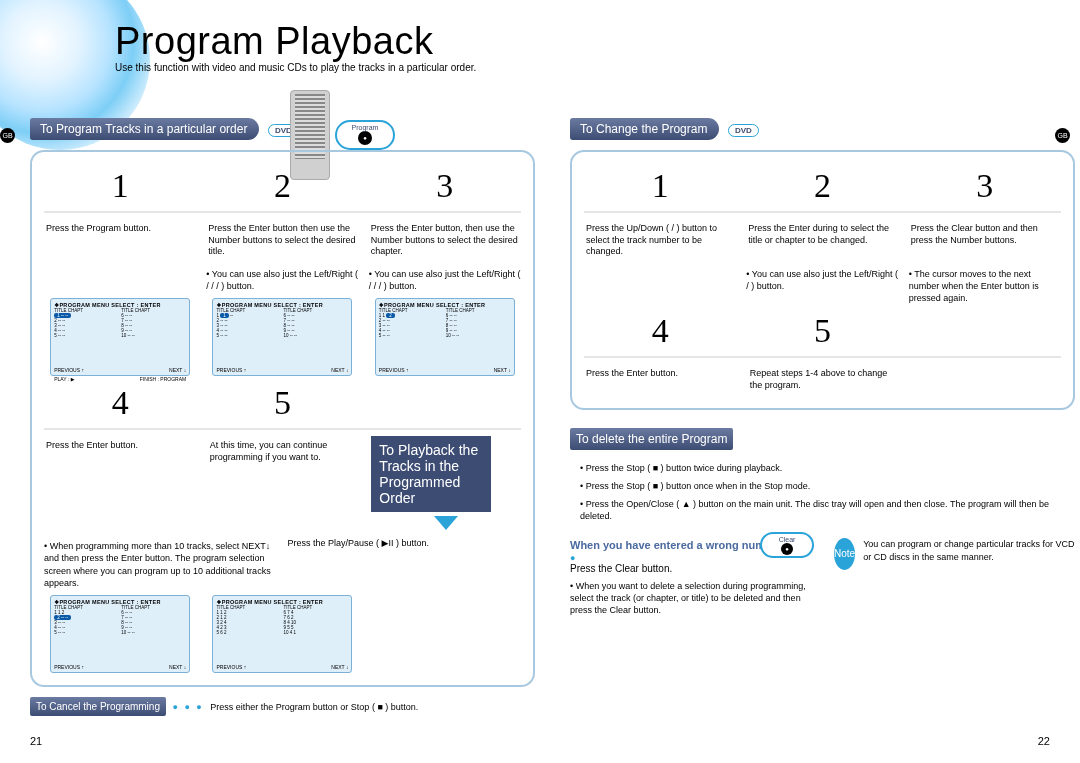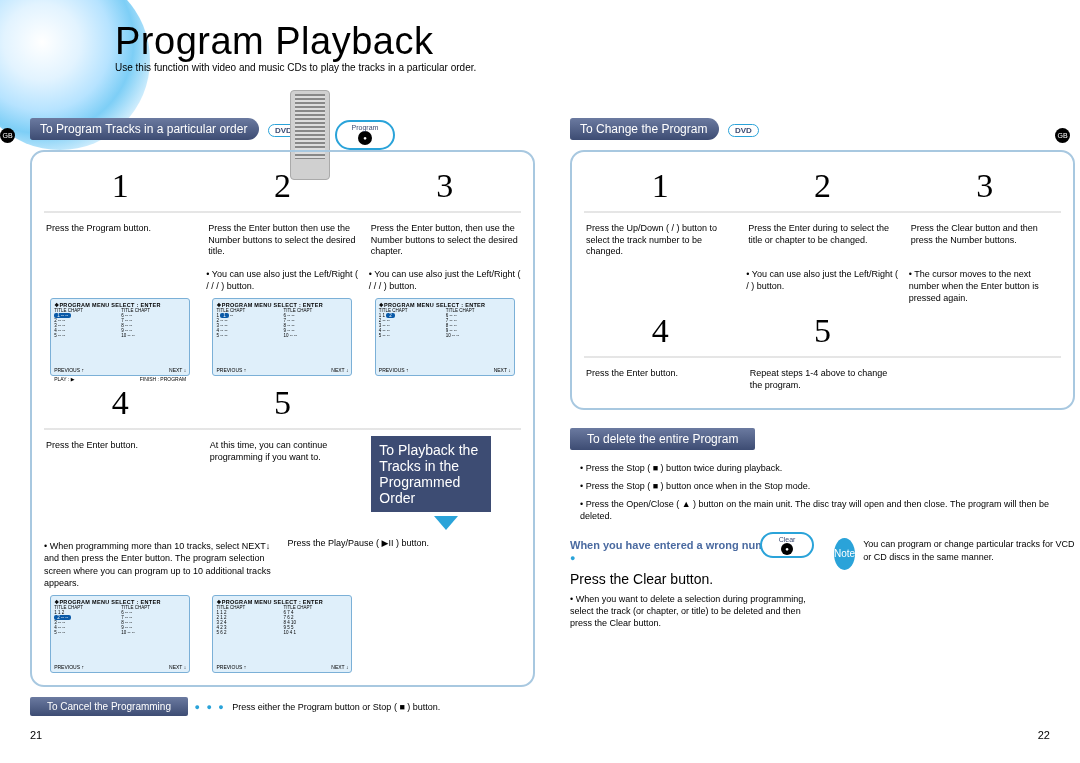--- a/index.html
+++ b/index.html
@@ -5,42 +5,42 @@
   * { box-sizing: border-box; margin: 0; padding: 0; }
   body { font-family: Arial, Helvetica, sans-serif; background: #fff; width: 1080px; height: 763px; position: relative; overflow: hidden; font-size: 9px; color: #000; }
   .disc { position: absolute; top: -30px; left: -30px; width: 180px; height: 180px; border-radius: 50%;
           background: radial-gradient(circle at 40% 40%, #fff 0, #dff2ff 25%, #aee0ff 45%, #6fc9f5 60%, #e8f6ff 80%);
           opacity: .9; }
   .title { position: absolute; top: 20px; left: 115px; font-size: 38px; font-weight: 400; letter-spacing: .5px; }
   .subtitle { position: absolute; top: 62px; left: 115px; font-size: 10px; }
   .page { position: absolute; top: 118px; width: 505px; }
   .page.left { left: 30px; }
   .page.right { left: 570px; }
-  .pagenum { position: absolute; bottom: 22px; font-size: 11px; }
+  .pagenum { position: absolute; bottom: 16px; font-size: 11px; }
   .pagenum.l { left: 30px; } .pagenum.r { right: 30px; }
   .gb { position: absolute; top: 128px; width: 15px; height: 15px; border-radius: 50%; background: #000; color:#fff; font-size:7px; text-align:center; line-height:15px;}
   .gb.l { left: 0; } .gb.r { right: 10px; }
 
   .section-bar { display:inline-block; background: linear-gradient(#6b7aa0,#3d4c73); color:#fff; padding:4px 12px 4px 10px; font-size:12px; border-radius:3px 12px 12px 3px; }
   .panel { border: 2px solid #a8c8e0; border-radius: 14px; margin-top: 10px; padding: 15px 12px 12px; position: relative; }
   .bignum { font-size: 34px; font-family: Georgia, 'Times New Roman', serif; text-align:center; font-weight:400; }
   .row { display:flex; gap:10px; }
   .col { flex:1; }
   .stepbox { font-size: 9px; line-height: 1.3; padding: 4px 2px; }
   .note { font-size: 9px; line-height: 1.35; margin-top: 6px; }
   .note::before { content:"• "; }
   .screen { width: 140px; height: 78px; background: #dfeffa; border: 1px solid #7bb0d7; border-radius: 3px; margin: 6px auto 0; font-size: 5px; padding: 3px; color:#000; position:relative;}
   .screen .hdr { font-size:5.5px; font-weight:bold; letter-spacing:.3px; }
   .screen .cols { display:flex; gap:2px; font-size:4.5px; }
   .screen .cols div { flex:1; }
   .screen .hi { background:#0a5aa8; color:#fff; display:inline-block; padding:0 3px; border-radius:2px;}
   .screen .ftr { position:absolute; bottom:2px; left:3px; right:3px; font-size:5px; display:flex; justify-content:space-between;}
   .callout { background:#3d4c73; color:#fff; padding:6px 8px; font-size:14px; width:120px; }
   .arrow-down { width:0; height:0; border-left:12px solid transparent; border-right:12px solid transparent; border-top:14px solid #2aa3d9; margin:4px auto; }
-  .cancel-bar, .sub-bar { display:inline-block; background: linear-gradient(#6b7aa0,#3d4c73); color:#fff; padding:4px 17px; font-size:10px; border-radius:2px;}
+  .cancel-bar, .sub-bar { display:inline-block; background: linear-gradient(#6b7aa0,#3d4c73); color:#fff; padding:4px 6px; font-size:10px; border-radius:2px;}
   .dots { color:#2aa3d9; letter-spacing:2px; margin: 0 4px;}
   .sub-head { font-size:12px; }
   .wrong-bar { display:inline-block; color:#4a6aa0; font-weight:bold; font-size:11px; line-height:1.3; }
   .notebubble { display:inline-block; background:#2aa3d9; color:#fff; border-radius:50%; width:32px; height:32px; text-align:center; line-height:32px; font-size:10px; font-weight:normal; vertical-align:top;}
   .remote { position:absolute; top:-28px; left:260px; width:40px; height:90px; background:#d0d0d0; border-radius:4px; border:1px solid #aaa; }
   .remote::after { content:""; display:block; width:30px; height:65px; margin:3px auto; background: repeating-linear-gradient(#888 0,#888 2px,#ddd 2px,#ddd 4px);}
   .ovalbtn { position:absolute; top:2px; left:305px; width:60px; height:30px; border:2px solid #2aa3d9; border-radius:15px; text-align:center; font-size:7px; padding-top:2px; color:#3d4c73; background:#fff;}
   .ovalbtn .dot { width:14px; height:14px; background:#000; border-radius:50%; margin:0 auto; color:#fff; font-size:6px; line-height:14px;}
   .ovalbtn.small { left:190px; top:-6px; width:54px; height:26px;}
   .ovalbtn.small .dot{width:12px;height:12px;line-height:12px;}
@@ -358,21 +358,21 @@
   </div>
 
   <div style="margin-top:14px; display:flex; gap:14px; align-items:flex-start;">
     <div style="flex:0 0 250px" class="rel">
       <span class="wrong-bar">When you have entered a wrong number</span>
       <span class="dots">● ● ●</span>
       <div class="ovalbtn small">
         <div>Clear</div>
         <div class="dot">●</div>
       </div>
-      <div style="margin-top:8px; font-size:14px">Press the Clear button.</div>
+      <div style="font-size:10px">Press the Clear button.</div>
       <div class="note">When you want to delete a selection during programming, select the track (or chapter, or title) to be deleted and then press the Clear  button.</div>
     </div>
     <div style="flex:1; display:flex; gap:8px; align-items:flex-start;">
       <span class="notebubble">Note</span>
       <div style="font-size:9px; line-height:1.35;">You can program or change particular tracks for VCD or CD discs in the same manner.</div>
     </div>
   </div>
 </div>
 
 <div class="pagenum l">21</div>

